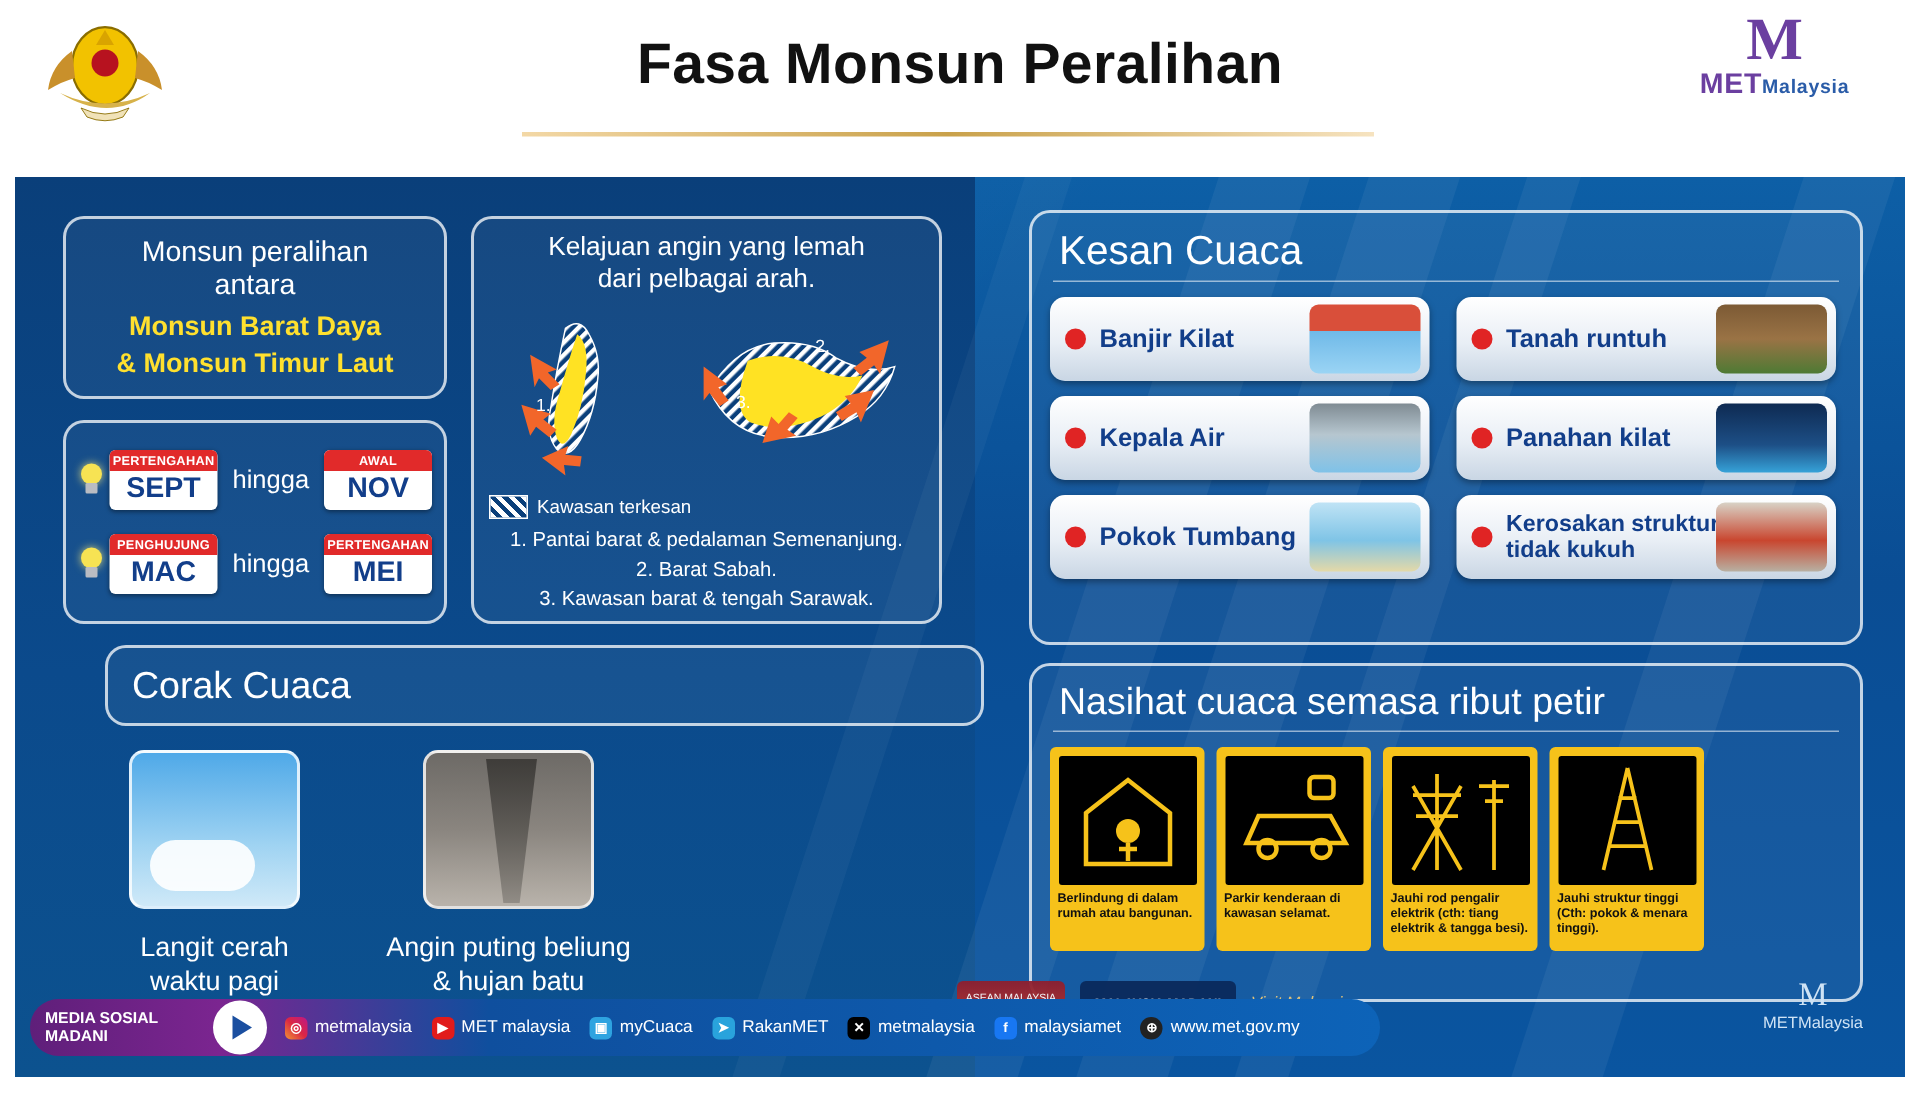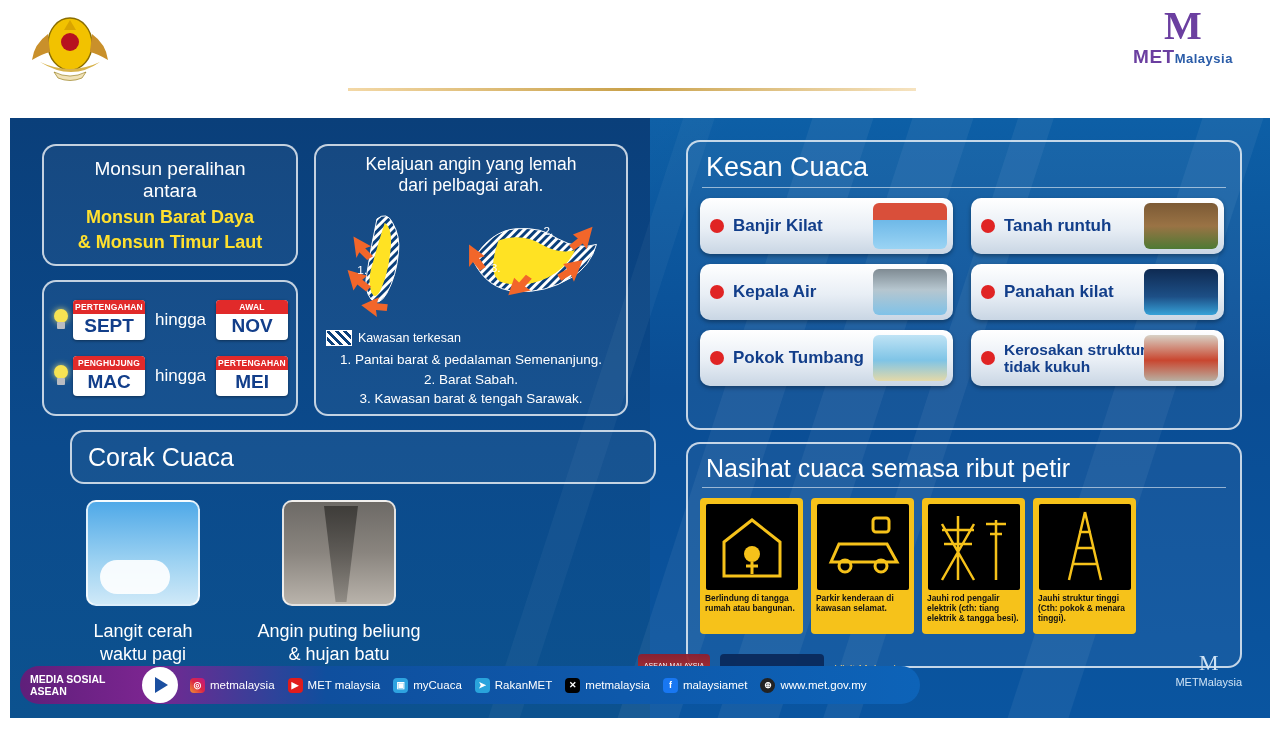--- a/index.html
+++ b/index.html
@@ -196,20 +196,21 @@
       <svg viewBox="0 0 104 80" width="104" height="80">
         <ellipse cx="52" cy="40" rx="22" ry="26" fill="#f2c200" stroke="#8a6d00" stroke-width="1.5"></ellipse>
         <path d="M52 16 l6 10 h-12 z" fill="#d9a400"></path>
         <path d="M30 30 q-14 10 -16 26 q10 -6 18 -8 z" fill="#c9902b"></path>
         <path d="M74 30 q14 10 16 26 q-10 -6 -18 -8 z" fill="#c9902b"></path>
         <path d="M22 58 q30 14 60 0 q-28 20 -60 0z" fill="#d7b24a"></path>
         <circle cx="52" cy="38" r="9" fill="#b7121f"></circle>
         <path d="M36 68 q16 8 32 0 l-4 6 q-12 5 -24 0z" fill="#f0e2b8" stroke="#8a6d00" stroke-width=".6"></path>
       </svg>
     </div>
+    <div class="page-title">Fasa Monsun Peralihan</div>
     <div class="title-rule"></div>
     <div class="met-logo">
       <div class="mark">M</div>
       <div class="word">
         <span class="met">MET</span><span class="my">Malaysia</span>
       </div>
     </div>
   </div>
 
   <div class="poster">
@@ -370,21 +371,21 @@
         <div class="tiles">
 
           <div class="tile">
             <div class="glyph">
               <svg viewBox="0 0 92 86" width="92" height="86">
                 <path d="M18 38 L46 16 L74 38 L74 72 L18 72 Z" fill="none" stroke="#f6c21a" stroke-width="3"></path>
                 <circle cx="46" cy="50" r="8" fill="#f6c21a"></circle>
                 <path d="M46 58 l0 12 M40 62 l12 0" stroke="#f6c21a" stroke-width="3"></path>
               </svg>
             </div>
-            <div class="cap">Berlindung di tangga rumah atau bangunan.</div>
+            <div class="cap">Berlindung di dalam rumah atau bangunan.</div>
           </div>
 
           <div class="tile">
             <div class="glyph">
               <svg viewBox="0 0 92 86" width="92" height="86">
                 <path d="M14 58 l8 -18 h48 l10 18 z" fill="none" stroke="#f6c21a" stroke-width="3"></path>
                 <circle cx="28" cy="62" r="6" fill="none" stroke="#f6c21a" stroke-width="3"></circle>
                 <circle cx="64" cy="62" r="6" fill="none" stroke="#f6c21a" stroke-width="3"></circle>
                 <rect x="56" y="14" width="16" height="14" rx="3" fill="none" stroke="#f6c21a" stroke-width="3"></rect>
               </svg>
@@ -422,21 +423,21 @@
       <div class="visit">Visit Malaysia</div>
     </div>
     <div class="wm-met">
       <div class="m">M</div>
       <div>METMalaysia</div>
     </div>
 
     <div class="social">
       <div class="rasmi">
         <div>MEDIA SOSIAL</div>
-        <div>ASEAN</div>
+        <div>MADANI</div>
       </div>
       <div class="play">
           <div class="tri"></div>
         </div>
       <div class="handles">
         <div class="handle">
           <span class="hico ig">◎</span>
           <span>metmalaysia</span>
         </div>
         <div class="handle">

